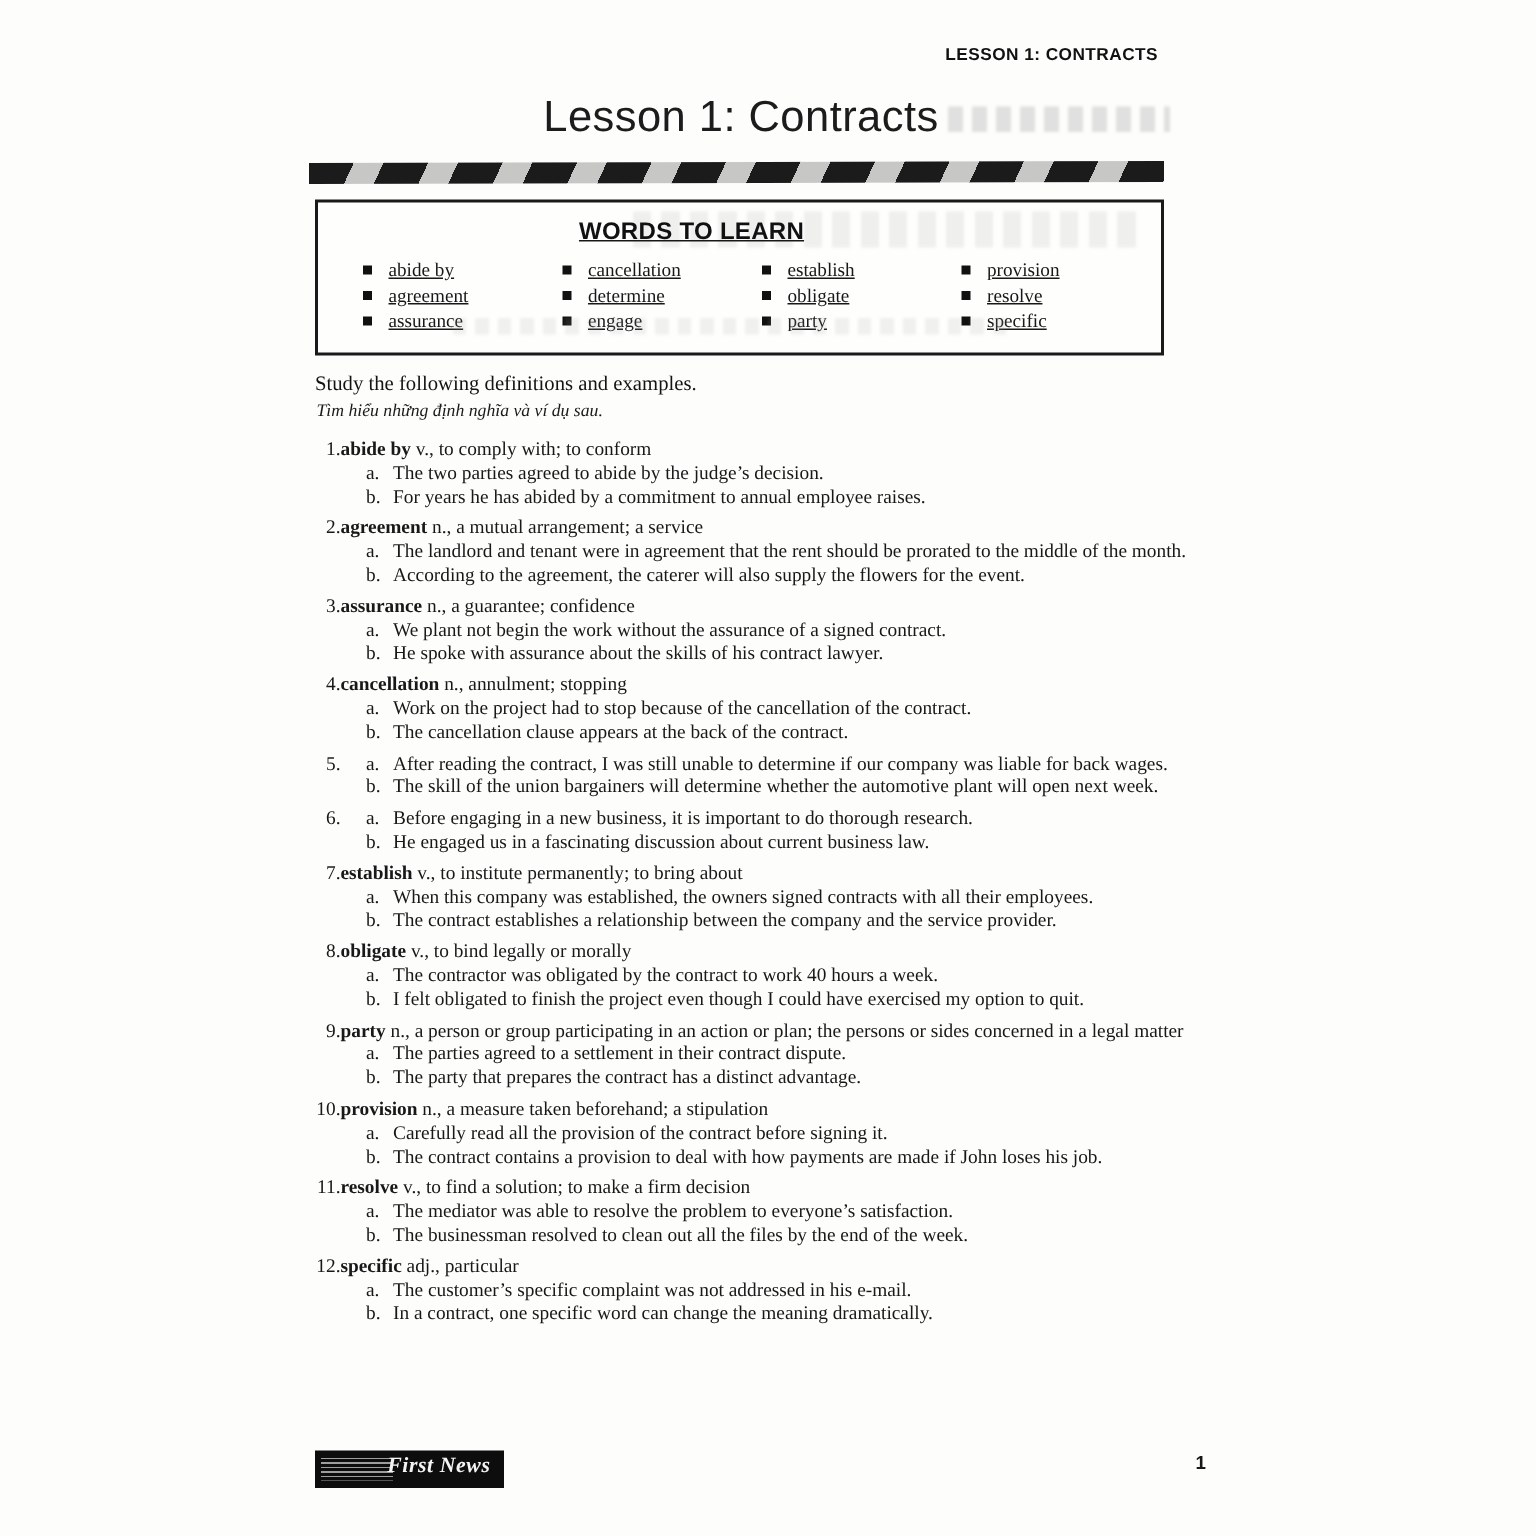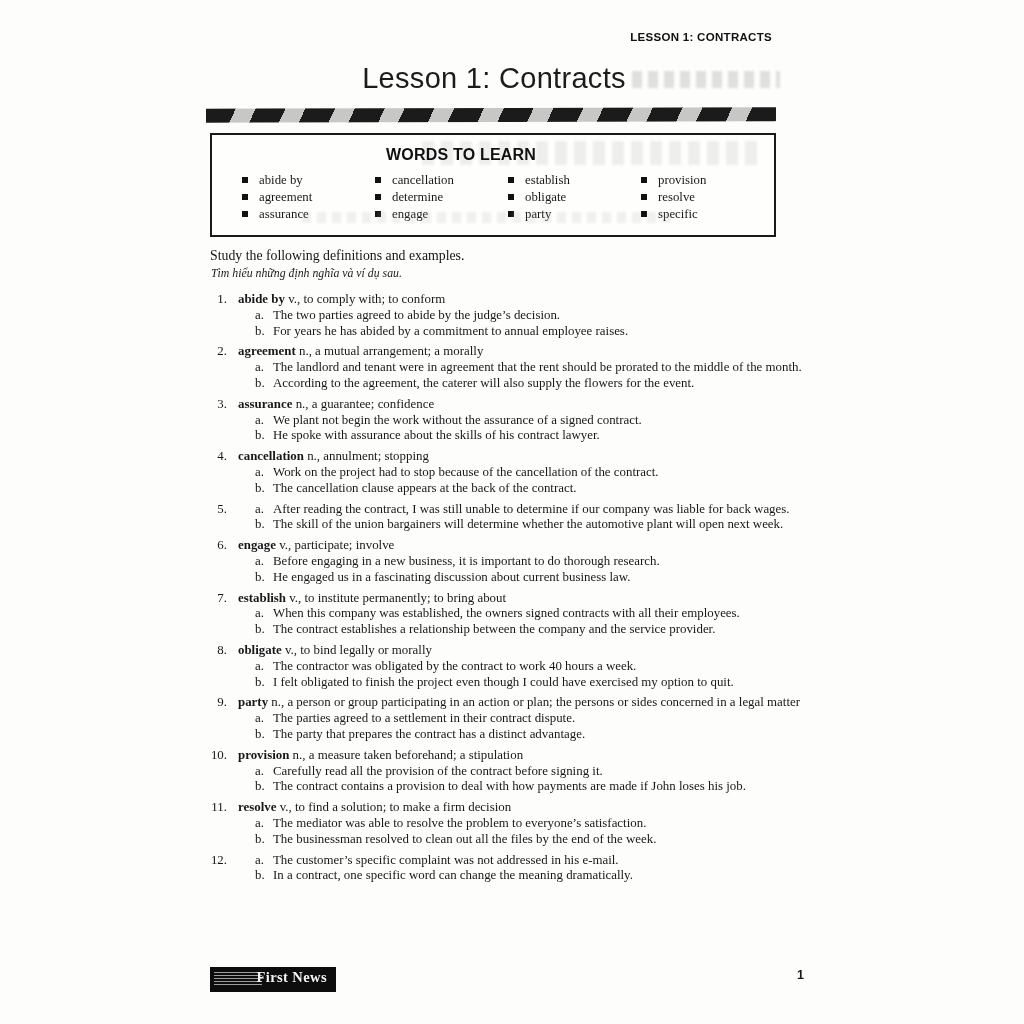--- a/index.html
+++ b/index.html
@@ -25,21 +25,21 @@
     font-size:29px; font-weight:normal; color:#1c1c1c;
     letter-spacing:.3px;
   }
   .stripe-band {
     position:absolute; left:206px; top:108px; width:570px; height:14px;
     background:repeating-linear-gradient(115deg, #1b1b1b 0 27px, #c7c7c6 27px 45px);
     transform:rotate(-0.15deg);
   }
   .words-box {
     position:absolute; left:210px; top:133px; width:562px; height:100px;
-    border:2px solid #1a1a1a; background:rgba(255,255,255,.4);
+    border:2px solid #1a1a1a; background:rgba(255,255,255,.4);text-decoration:underline;
   }
   .words-heading {
     margin-top:11px; text-align:center;
     font-family:"Liberation Sans", sans-serif;
     font-weight:bold; font-size:16px; letter-spacing:.2px;
     transform:translateX(-32px); color:#111;
   }
   .words-grid { display:flex; padding:8px 0 0 30px; }
   .word-col { width:140px; }
   .word-item { font-size:12.8px; line-height:17px; white-space:nowrap; }
@@ -54,37 +54,37 @@
   .instr-vi {
     position:absolute; left:211px; top:266px;
     font-style:italic; font-size:11.8px; color:#1a1a1a;text-align:center;
   }
   .defs {
     position:absolute; left:210px; top:292px; width:614px;
     font-size:12.9px; line-height:15.8px;
   }
   .def-item { display:flex; margin-bottom:5px; }
   .def-num { width:17px; flex:none; text-align:right; }
-  .def-body { flex:1; margin-left:11px; }
+  .def-body { flex:1; }
   .def-word { font-weight:bold; }
   .ex-row { display:flex; }
   .ex-label { width:18px; flex:none; margin-left:17px; }
   .ex-text { flex:1; }
   .publisher-logo {
     position:absolute; left:210px; top:967px; width:126px; height:25px;
     background:#0d0d0d;
   }
   .logo-lines {
     position:absolute; left:4px; top:5px; width:48px; height:15px;
     background:repeating-linear-gradient(to bottom, rgba(255,255,255,.8) 0 1px, transparent 1px 3px);
     opacity:.75;
   }
   .logo-text {
     position:absolute; right:9px; top:2px;
-    color:#f4f4f4; font-weight:bold; font-size:14.5px;
+    color:#f4f4f4; font-style:italic; font-weight:bold; font-size:14.5px;
     font-family:"Liberation Serif", serif; letter-spacing:.4px;
   }
   .page-number {
     position:absolute; left:797px; top:968px;
     font-family:"Liberation Sans", sans-serif; font-weight:bold; font-size:12.5px;
   }
   
   .smudge { position:absolute; filter:blur(1.2px); pointer-events:none; }
   .smudge-a { left:632px; top:71px; width:148px; height:17px;
     background:repeating-linear-gradient(to right, rgba(150,150,150,.28) 0 10px, transparent 10px 16px); }
@@ -168,21 +168,21 @@
               <div class="ex-label">b.</div>
               <div class="ex-text">For years he has abided by a commitment to annual employee raises.</div>
             </div>
           </div>
       </div>
     </div>
 
     <div class="def-item">
       <div class="def-num">2.</div>
       <div class="def-body">
-        <div class="def-head"><span class="def-word">agreement</span> <span>n., a mutual arrangement; a morally</span></div>
+        <div class="def-head"><span class="def-word">agreement</span> <span>n., a mutual arrangement; a service</span></div>
         <div class="examples">
 
             <div class="ex-row">
               <div class="ex-label">a.</div>
               <div class="ex-text">The landlord and tenant were in agreement that the rent should be prorated to the middle of the month.</div>
             </div>
 
             <div class="ex-row">
               <div class="ex-label">b.</div>
               <div class="ex-text">According to the agreement, the caterer will also supply the flowers for the event.</div>
@@ -243,21 +243,20 @@
               <div class="ex-label">b.</div>
               <div class="ex-text">The skill of the union bargainers will determine whether the automotive plant will open next week.</div>
             </div>
           </div>
       </div>
     </div>
 
     <div class="def-item">
       <div class="def-num">6.</div>
       <div class="def-body">
-        <div class="def-head"><span class="def-word">engage</span> <span>v., participate; involve</span></div>
         <div class="examples">
 
             <div class="ex-row">
               <div class="ex-label">a.</div>
               <div class="ex-text">Before engaging in a new business, it is important to do thorough research.</div>
             </div>
 
             <div class="ex-row">
               <div class="ex-label">b.</div>
               <div class="ex-text">He engaged us in a fascinating discussion about current business law.</div>
@@ -357,20 +356,21 @@
               <div class="ex-label">b.</div>
               <div class="ex-text">The businessman resolved to clean out all the files by the end of the week.</div>
             </div>
           </div>
       </div>
     </div>
 
     <div class="def-item">
       <div class="def-num">12.</div>
       <div class="def-body">
+        <div class="def-head"><span class="def-word">specific</span> <span>adj., particular</span></div>
         <div class="examples">
 
             <div class="ex-row">
               <div class="ex-label">a.</div>
               <div class="ex-text">The customer’s specific complaint was not addressed in his e-mail.</div>
             </div>
 
             <div class="ex-row">
               <div class="ex-label">b.</div>
               <div class="ex-text">In a contract, one specific word can change the meaning dramatically.</div>

